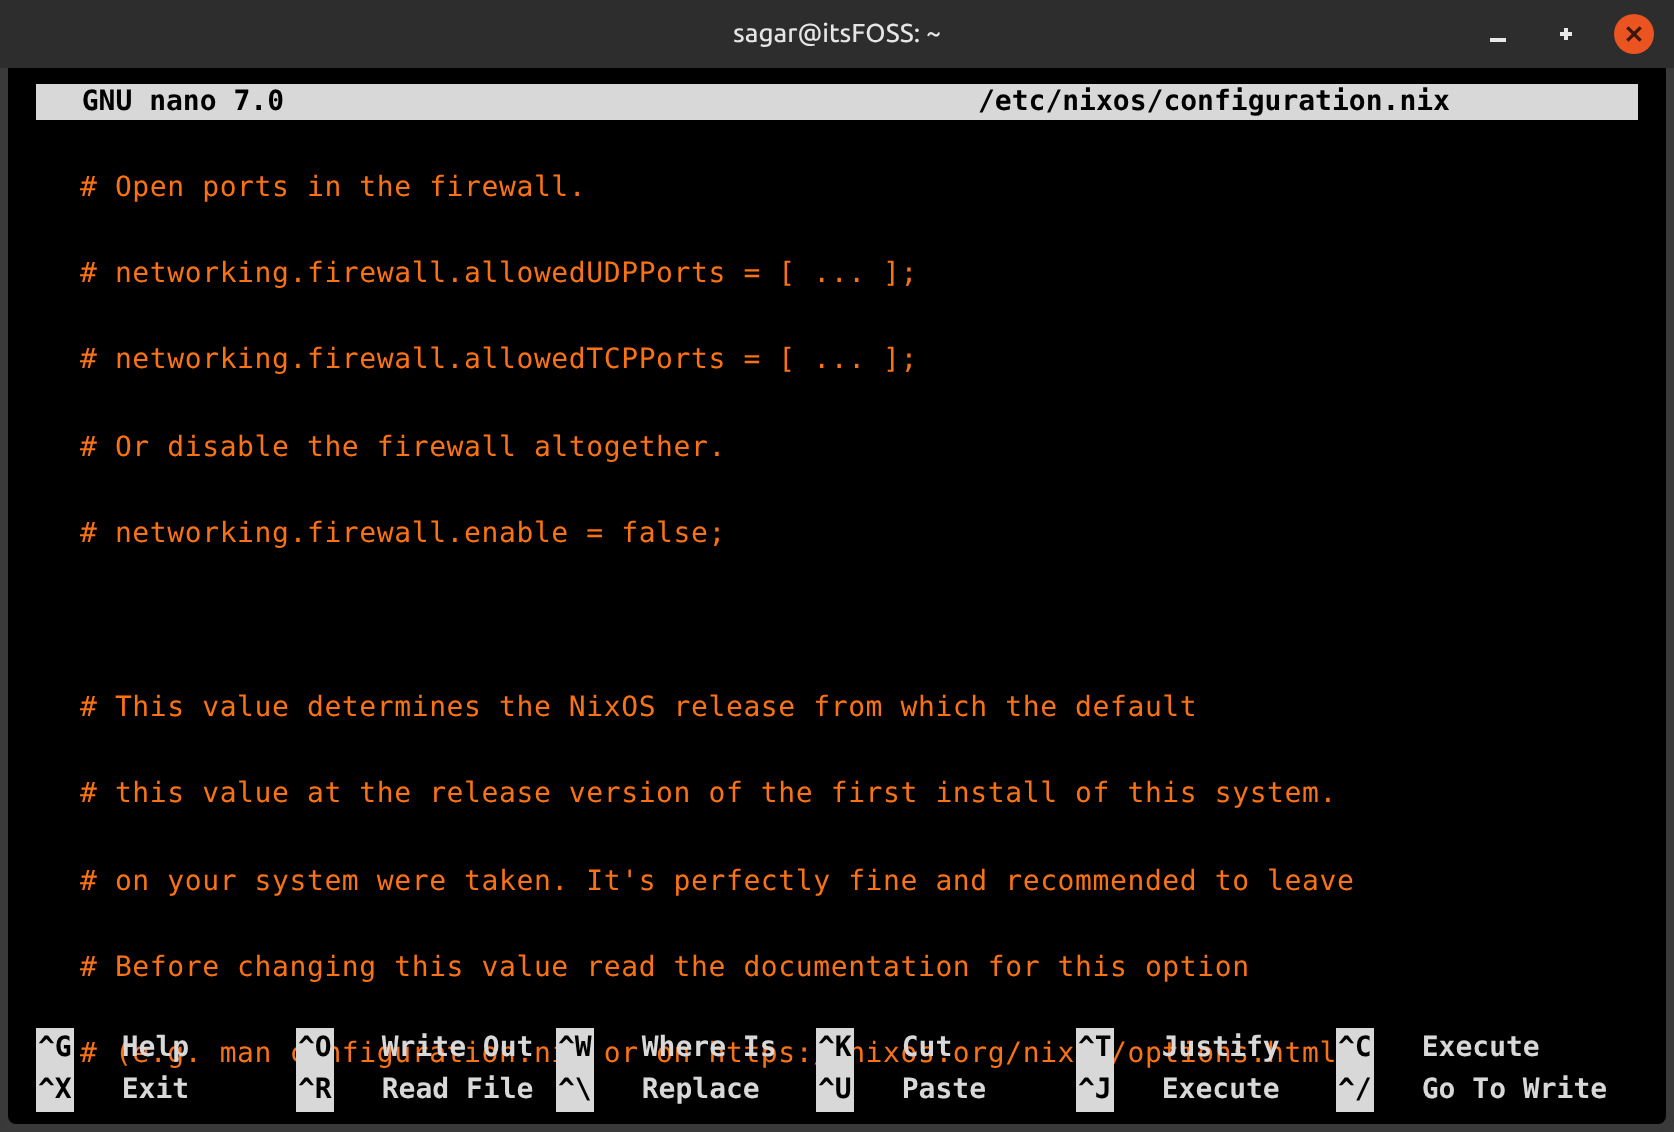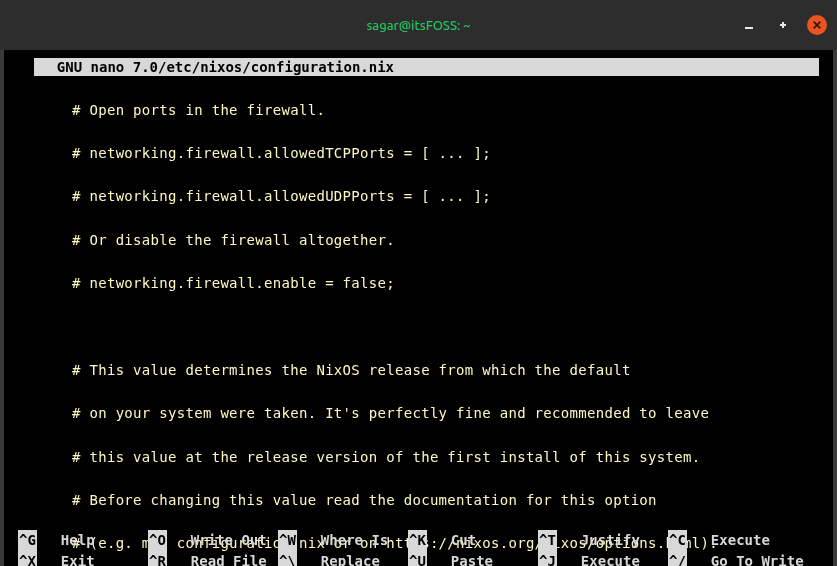--- a/index.html
+++ b/index.html
@@ -15,27 +15,27 @@
       height: 566px;
       overflow: hidden;
     }
     .window {
       width: 100%;
       height: 100%;
       background: #3a3a3a;
       border-radius: 8px;
     }
     .titlebar {
-      height: 50px;
+      height: 34px;
       background: #2d2d2d;
       display: flex;
       align-items: center;
       justify-content: center;
       position: relative;
-      color: #22c55e;
+      color: #e5e5e5;
       font-size: 13px;
       font-family: 'Ubuntu', sans-serif;
       font-weight: 500;
     }
     .titlebar-controls {
       position: absolute;
       right: 10px;
       display: flex;
       gap: 14px;
       align-items: center;
@@ -71,39 +71,37 @@
       border-top: none;
       border-radius: 0 0 8px 8px;
     }
     .nano-header {
       background: #d8d8d8;
       color: #000000;
       padding: 1px 4px;
       display: flex;
       font-weight: bold;
       white-space: pre;
-      margin-left: 16px;
     }
     .nano-header-app {
       flex: 0 0 auto;
       padding-left: 2px;
     }
     .nano-header-file {
       flex: 1;
-      text-align: left;
+      text-align: right;
     }
     .editor-content {
       padding: 2px 4px;
       line-height: 1.55;
       letter-spacing: 0.3px;
       white-space: pre;
     }
     .comment {
-      color: #fef9c3;
-      margin-left: 32px;
+      color: #f97316;
     }
     .shortcuts {
       position: absolute;
       bottom: 6px;
       left: 14px;
       right: 14px;
       color: #d8d8d8;
       font-weight: bold;
       line-height: 1.5;
     }
@@ -158,28 +156,28 @@
 
   <div class="terminal">
     <div class="nano-header">
       <span class="nano-header-app">  GNU nano 7.0</span>
       <span class="nano-header-file">/etc/nixos/configuration.nix</span>
       <span style="width:90px"></span>
     </div>
 
     <div class="editor-content">
 <div><span class="indent"></span><span class="comment"># Open ports in the firewall.</span></div>
+<div><span class="indent"></span><span class="comment"># networking.firewall.allowedUDPPorts = [ ... ];</span></div>
 <div><span class="indent"></span><span class="comment"># networking.firewall.allowedTCPPorts = [ ... ];</span></div>
-<div><span class="indent"></span><span class="comment"># networking.firewall.allowedUDPPorts = [ ... ];</span></div>
 <div><span class="indent"></span><span class="comment"># Or disable the firewall altogether.</span></div>
 <div><span class="indent"></span><span class="comment"># networking.firewall.enable = false;</span></div>
 <div>&nbsp;</div>
 <div><span class="indent"></span><span class="comment"># This value determines the NixOS release from which the default</span></div>
+<div><span class="indent"></span><span class="comment"># this value at the release version of the first install of this system.</span></div>
 <div><span class="indent"></span><span class="comment"># on your system were taken. It's perfectly fine and recommended to leave</span></div>
-<div><span class="indent"></span><span class="comment"># this value at the release version of the first install of this system.</span></div>
 <div><span class="indent"></span><span class="comment"># Before changing this value read the documentation for this option</span></div>
 <div><span class="indent"></span><span class="comment"># (e.g. man configuration.nix or on https://nixos.org/nixos/options.html).</span></div>
 
 
 
 
 
     </div>
 
     <div class="shortcuts">

